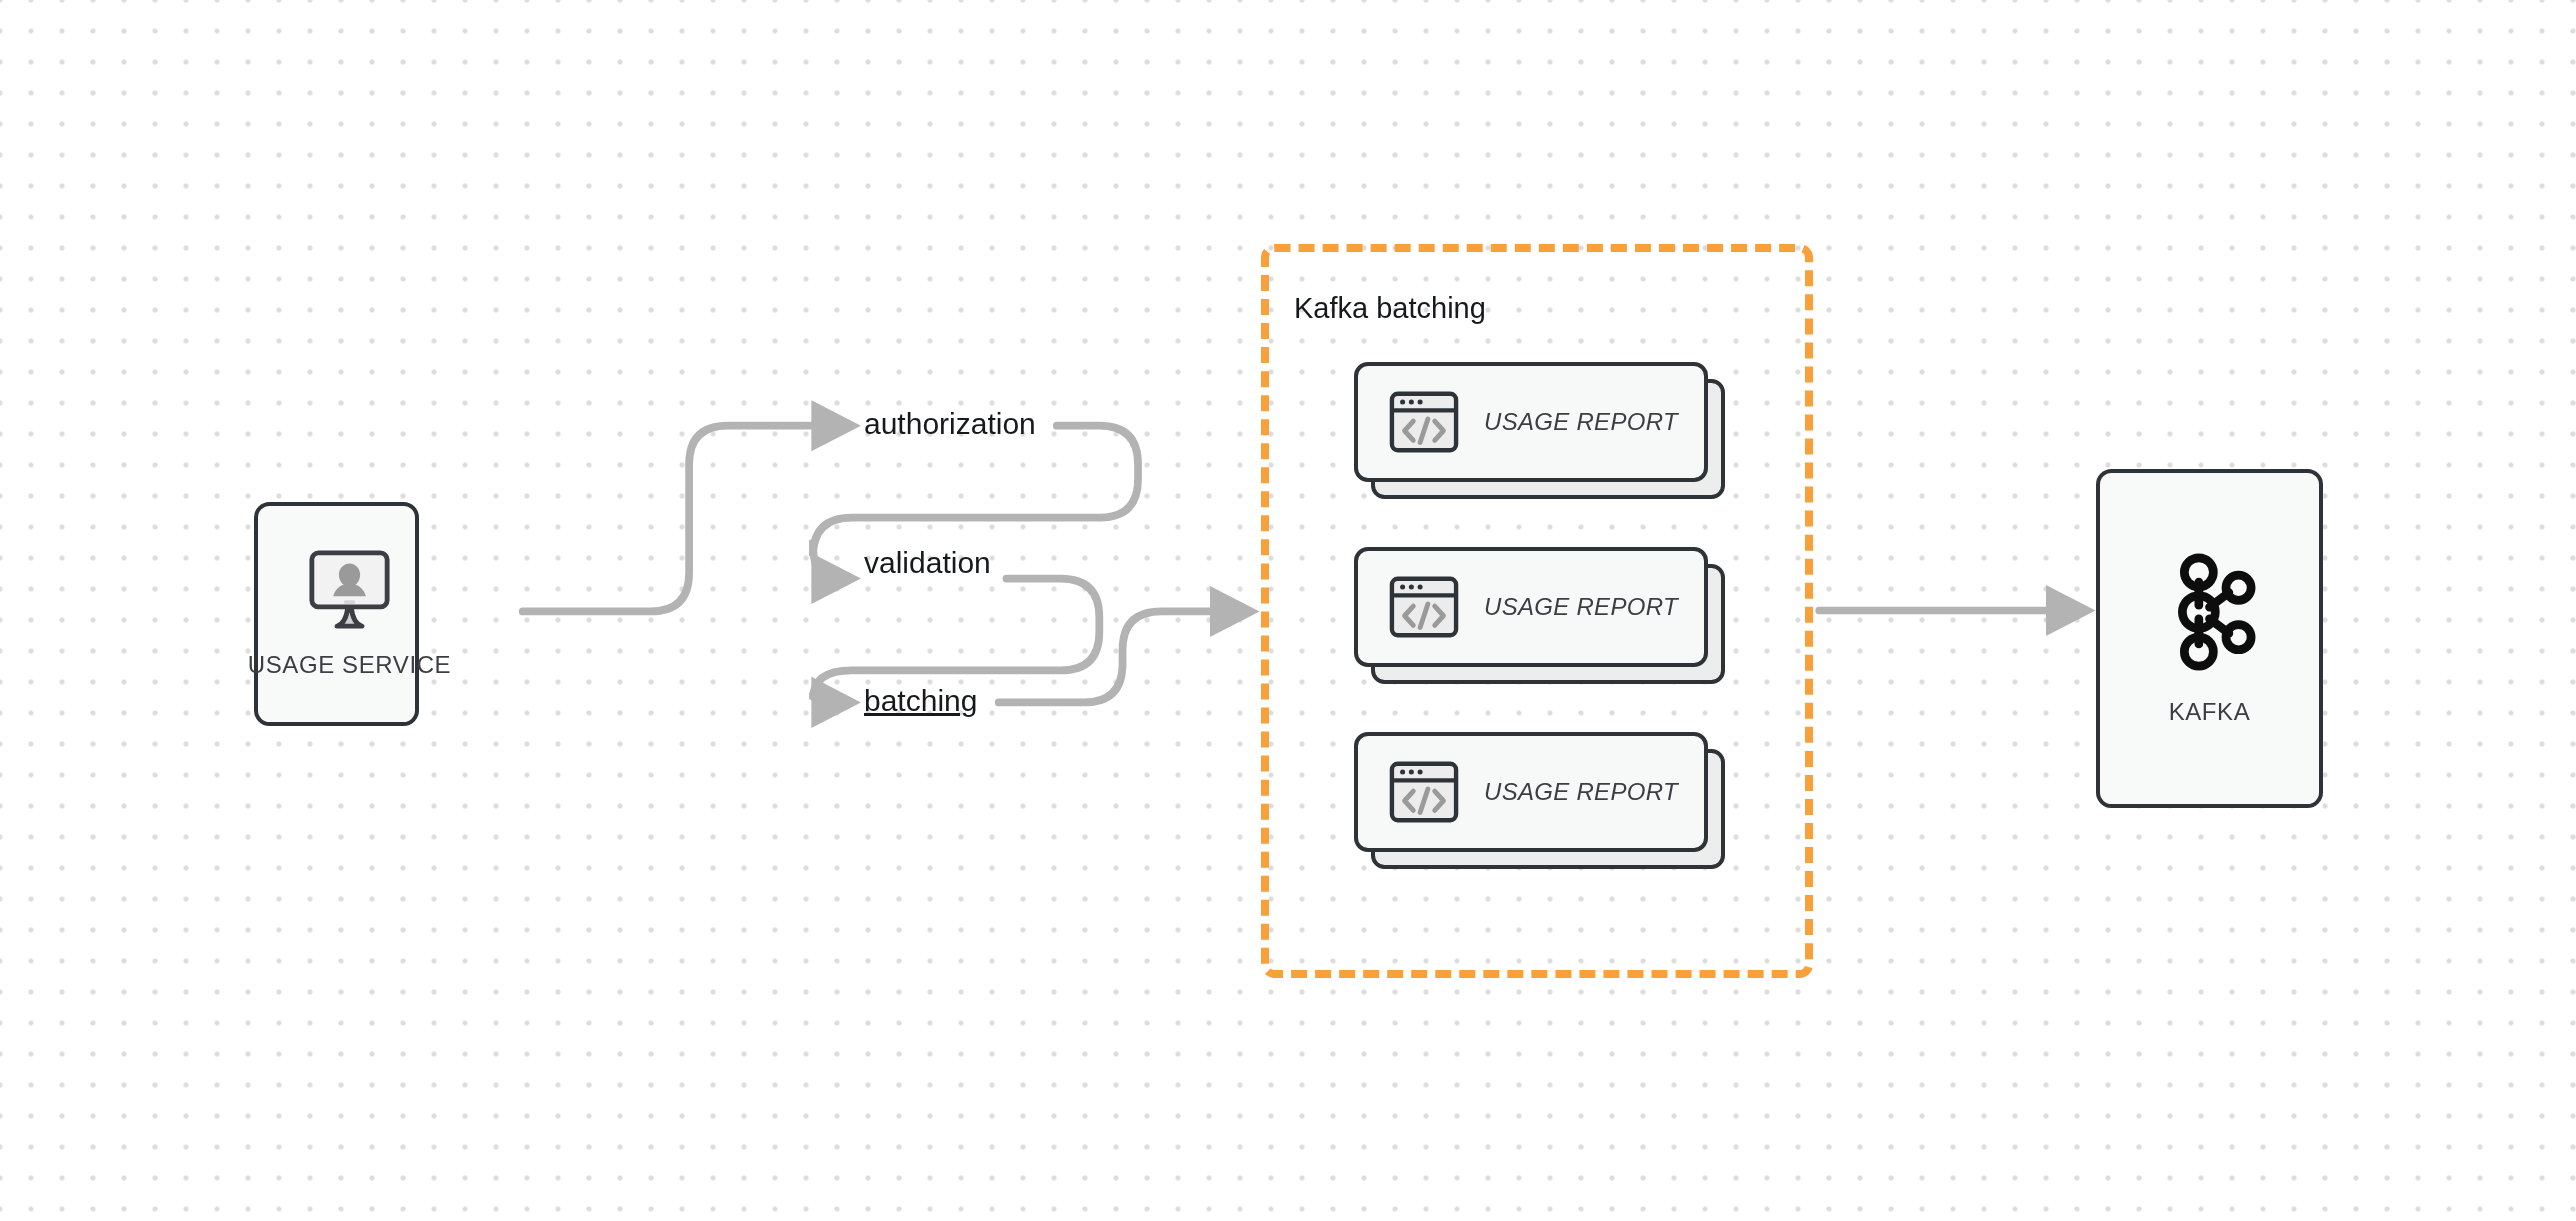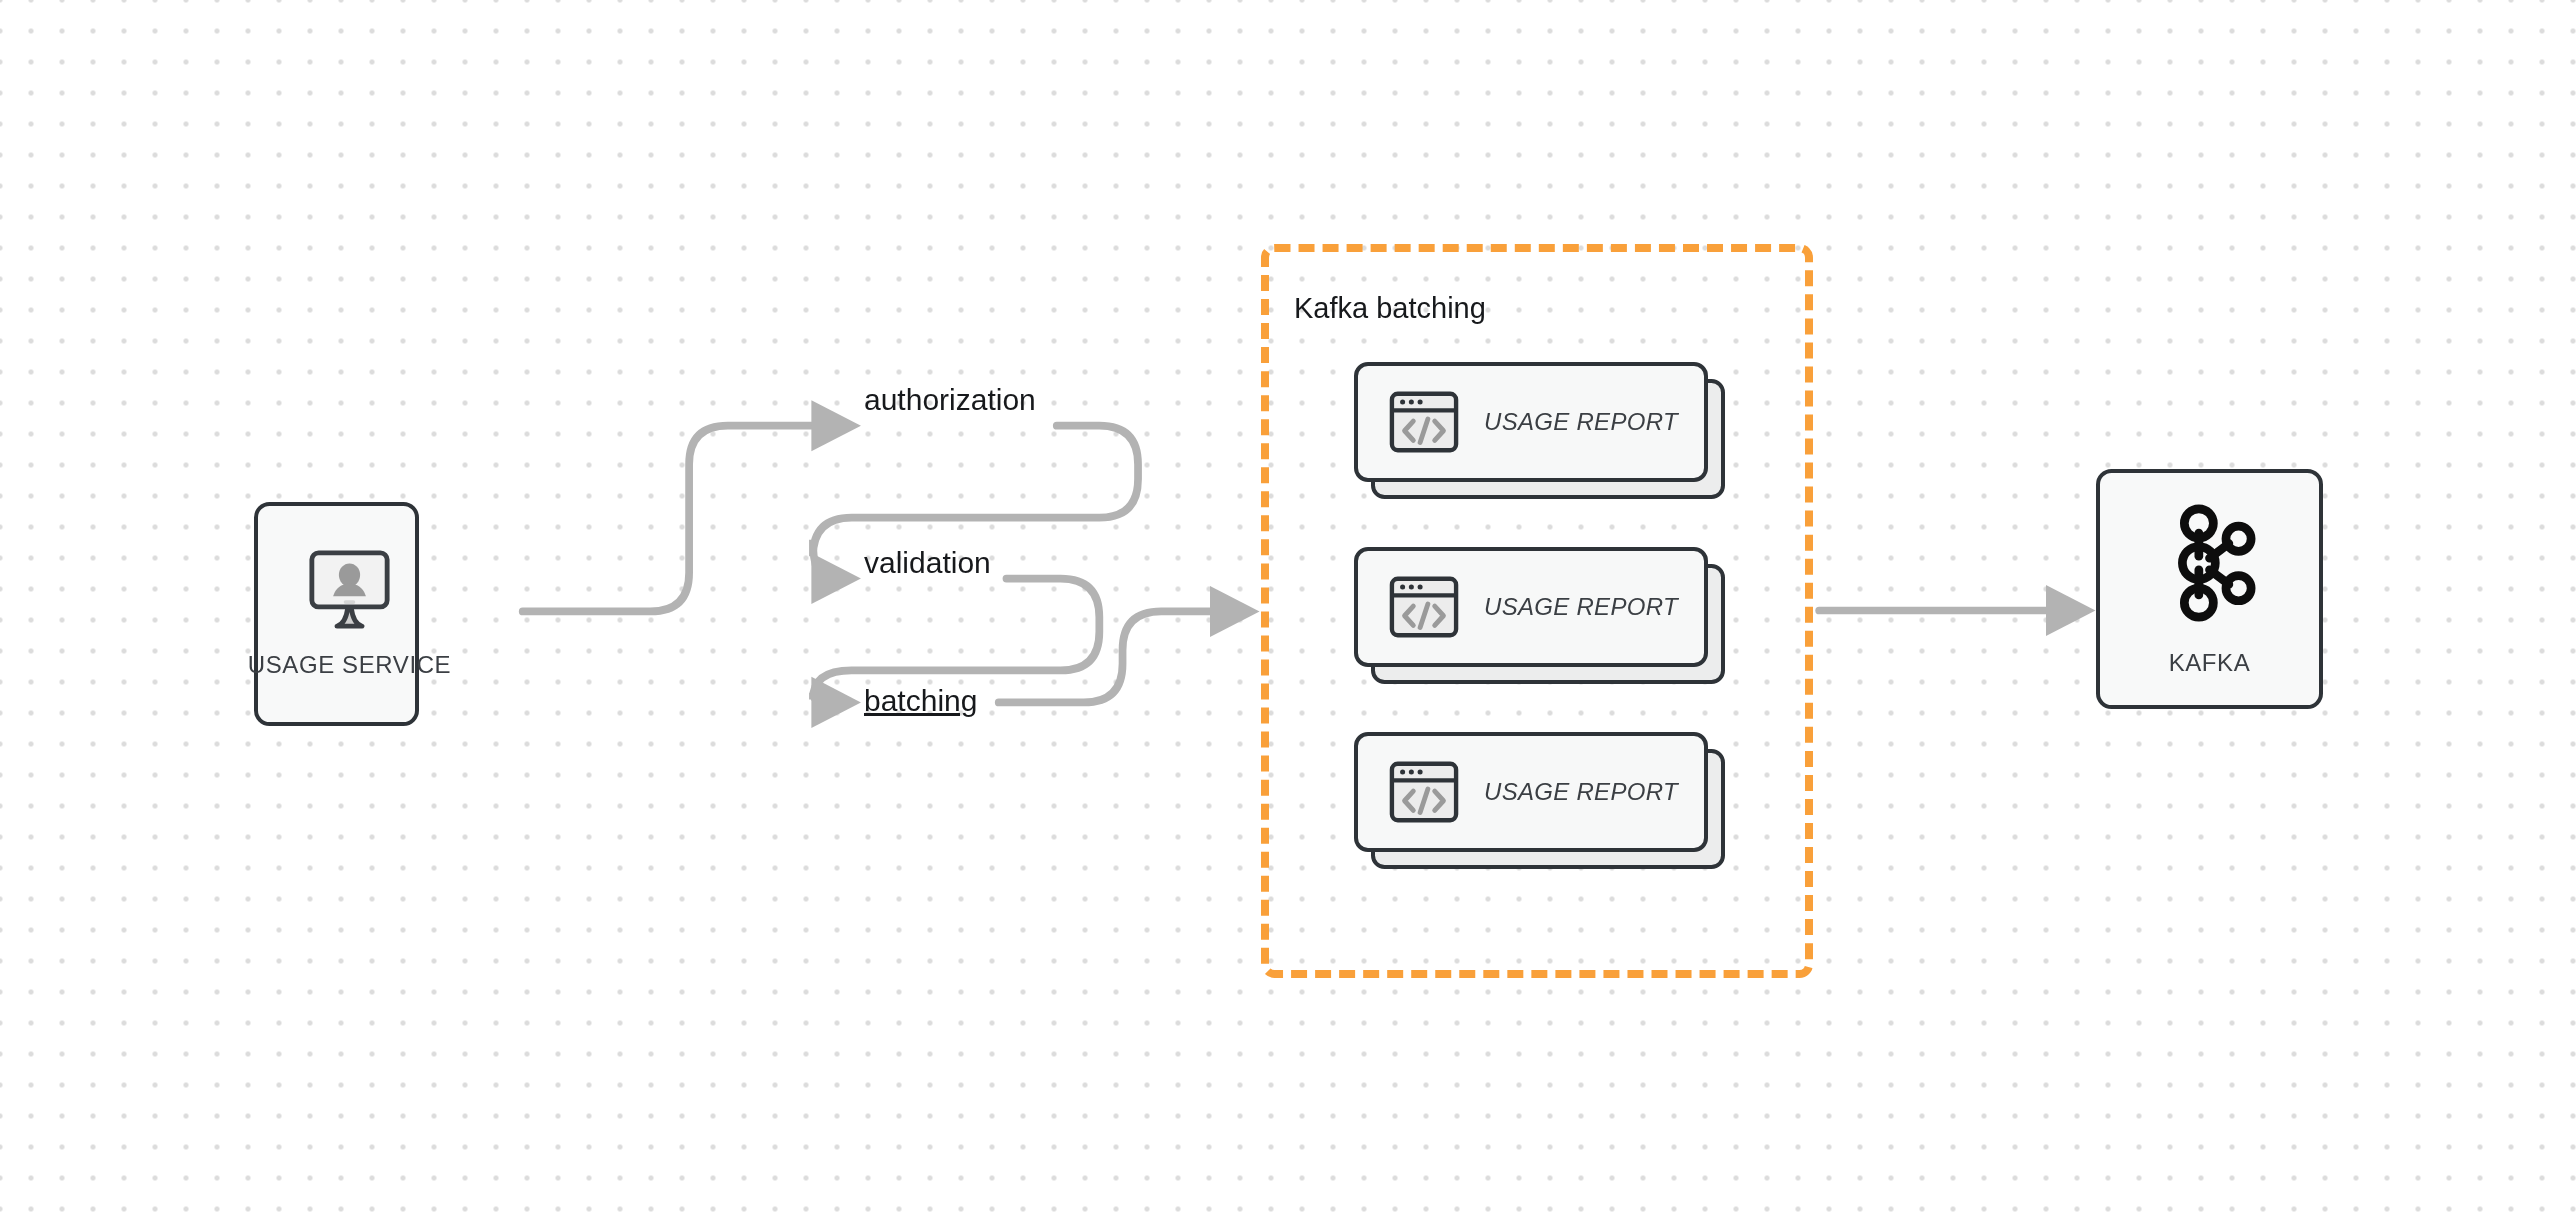--- a/index.html
+++ b/index.html
@@ -42,35 +42,35 @@
   .node-label {
     font-size: 24px;
     letter-spacing: 0.6px;
     color: #3b3f44;
     text-align: center;
     white-space: nowrap;
   }
 
   #usage-service-node { left: 254px; top: 502px; width: 165px; height: 224px; padding-left: 26px; }
   #usage-service-node .node-label { margin-top: 19.4px; }
-  #kafka-node { left: 2096px; top: 469px; width: 227px; height: 240px; }
+  #kafka-node { left: 2096px; top: 469px; width: 227px; height: 339px; }
   #kafka-node .node-label { margin-top: 25px; }
 
   .monitor-icon { width: 89px; height: 83px; display: block; }
   .kafka-icon { width: 101px; height: 122px; display: block; }
 
   
   .step-label {
     position: absolute;
     font-size: 30px;
     color: #17191c;
     white-space: nowrap;
     line-height: 1;
   }
-  #step-authorization { left: 864px; top: 385px; }
+  #step-authorization { left: 864px; top: 409px; }
   #step-validation    { left: 864px; top: 548px; }
   #step-batching      { left: 864px; top: 686px; text-decoration: underline; }
 
   
   #kafka-message-group {
     position: absolute;
     left: 1261px;
     top: 244px;
     width: 552px;
     height: 734px;

